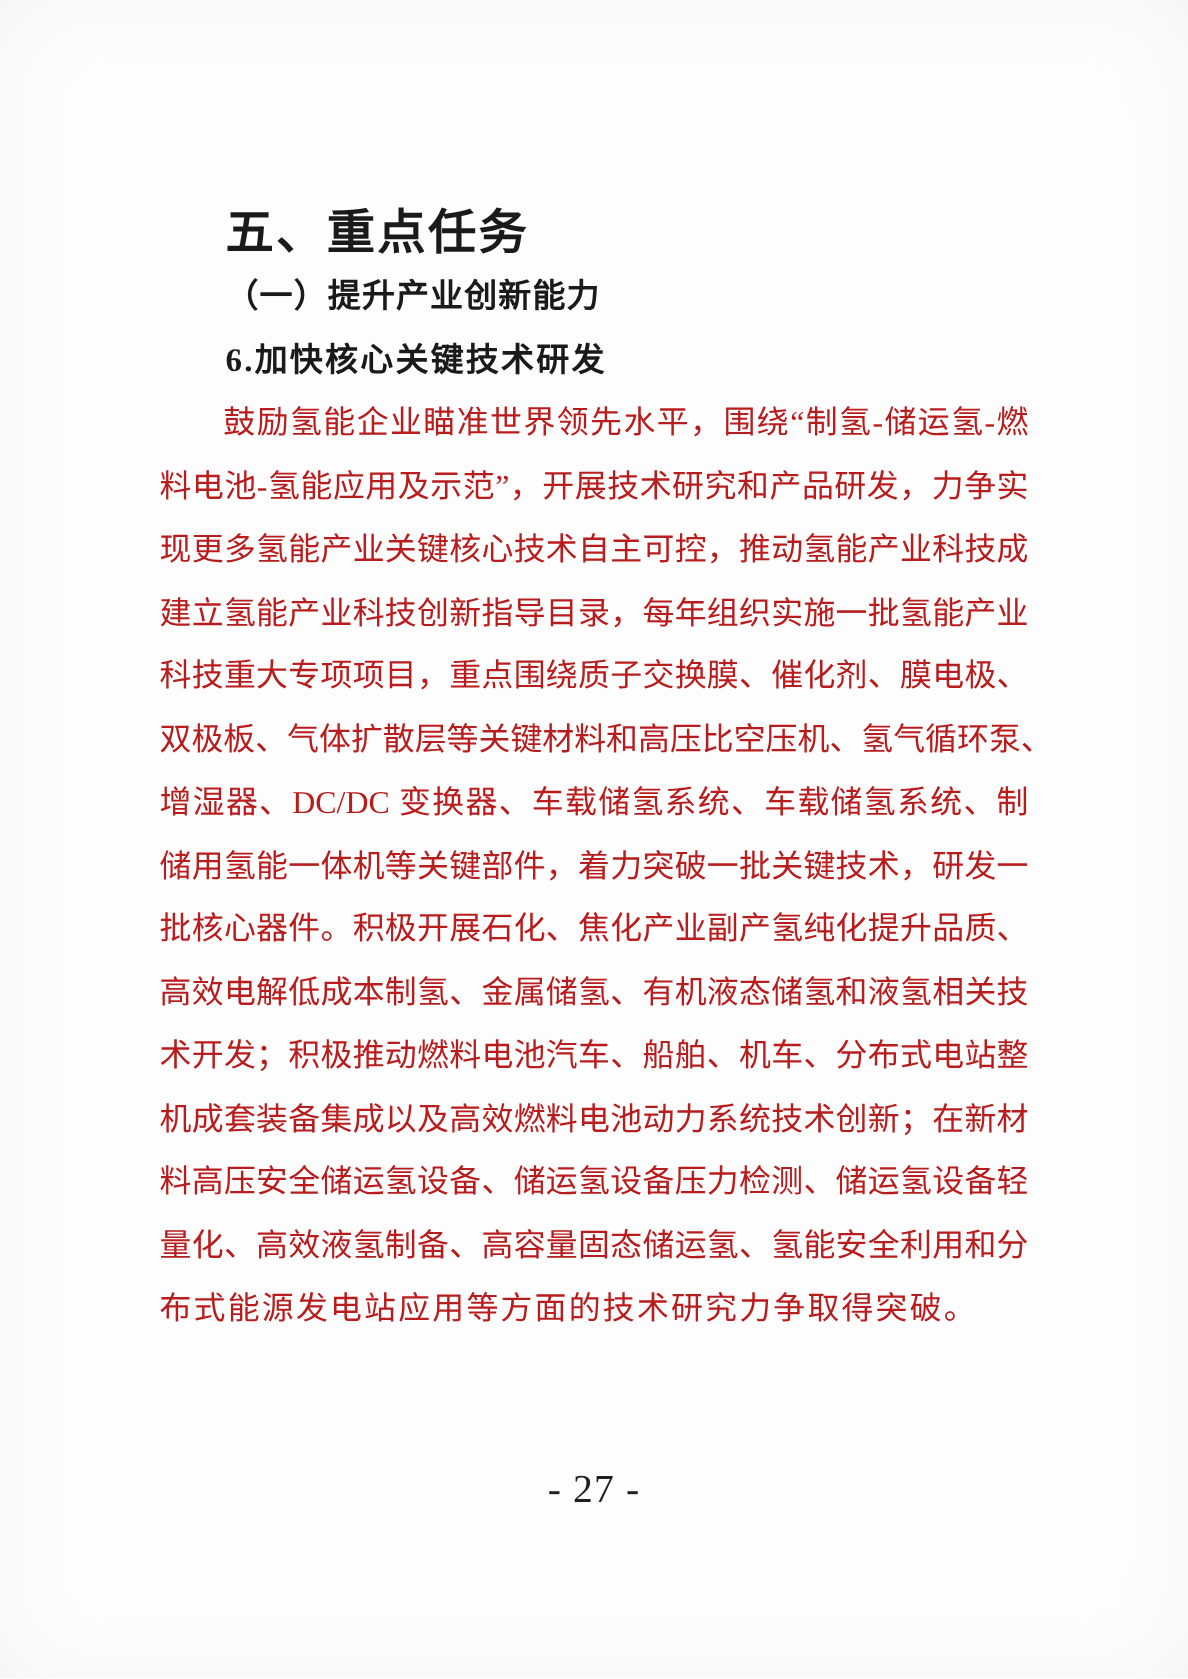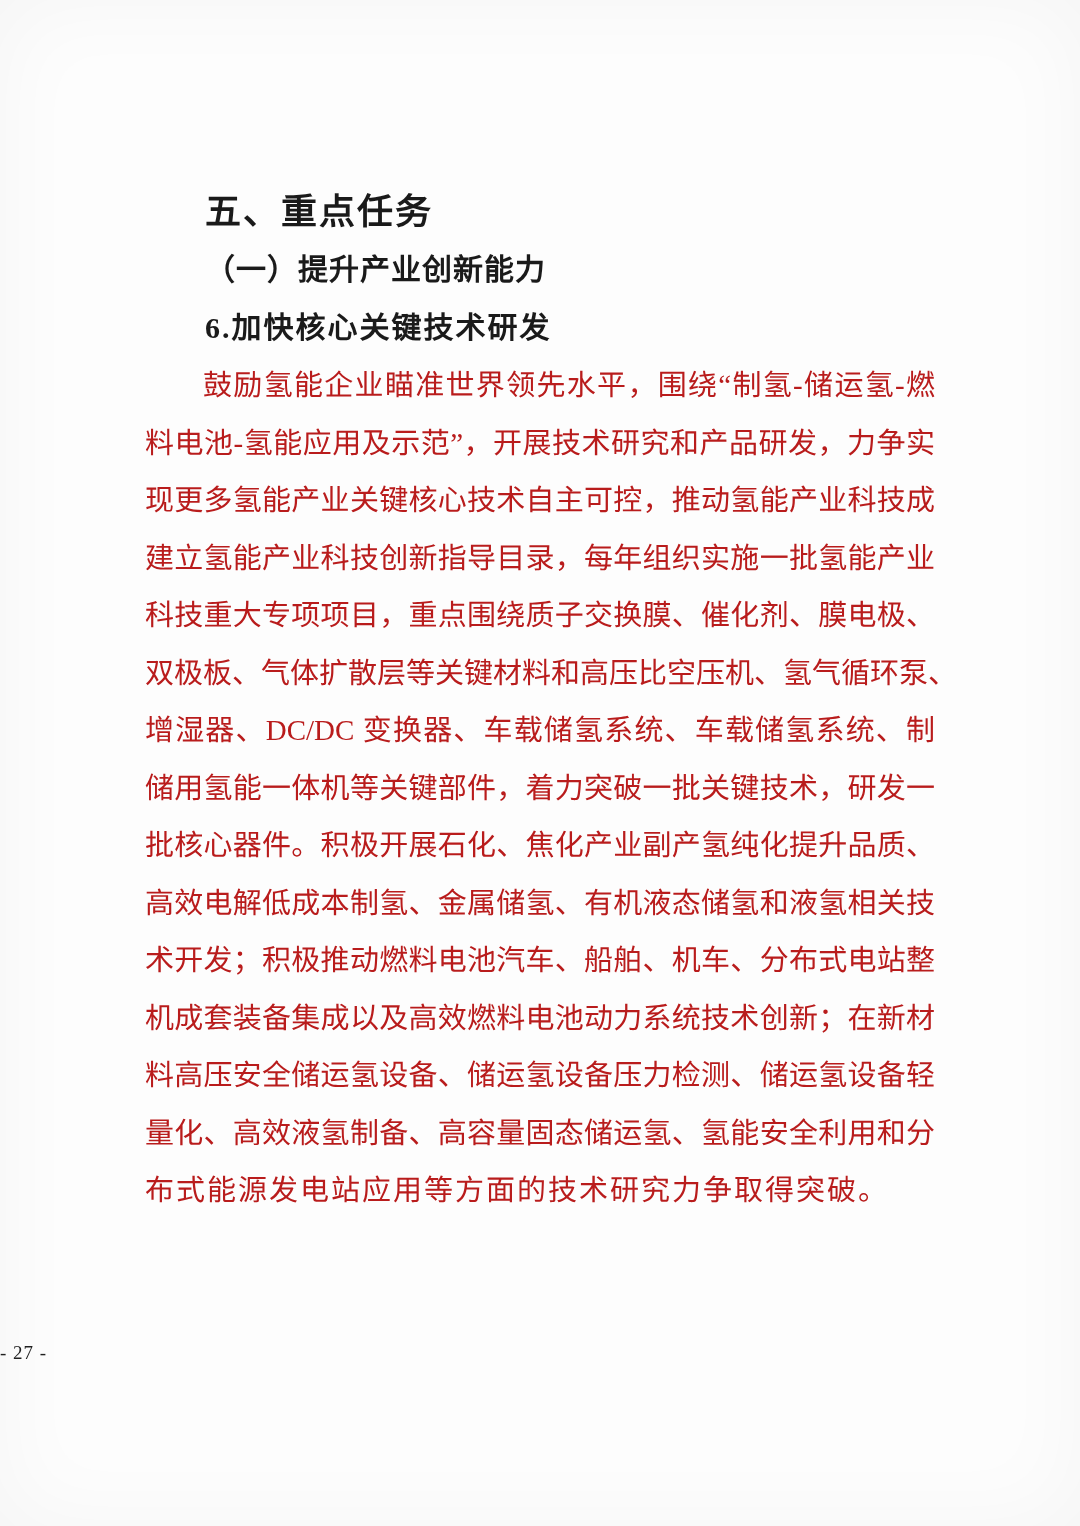--- a/index.html
+++ b/index.html
@@ -24,21 +24,21 @@
   }
   .heading {
     margin: 0;
     padding: 0 0 0 60px;
     height: 58px;
     line-height: 58px;
     font-weight: bold;
     color: #1a1a1a;
     white-space: nowrap;
   }
-  .h1 { font-size: 36px; letter-spacing: 2px; }
+  .h1 { font-size: 44px; letter-spacing: 2px; }
   .h2 { font-size: 30px; letter-spacing: 1px; }
   .h3 { font-size: 30px; letter-spacing: 2px; }
   .para {
     margin: 0;
   }
   .line {
     height: 57.5px;
     line-height: 57.5px;
     font-size: 29px;
     color: #b91c1c;
@@ -52,22 +52,22 @@
   }
   .line.last {
     text-align-last: left;
     letter-spacing: 2px;
     font-family: Liberation Serif, serif;
   }
   .page-number {
     margin-top: 113px;
     height: 40px;
     line-height: 40px;
-    text-align: left;
-    font-size: 19px;
+    text-align: center;
+    font-size: 36px;
     color: #1f1f1f;
     letter-spacing: 1px;
   }
 </style>
 </head>
 <body>
 
 <div class="page">
   <div class="content">
 

